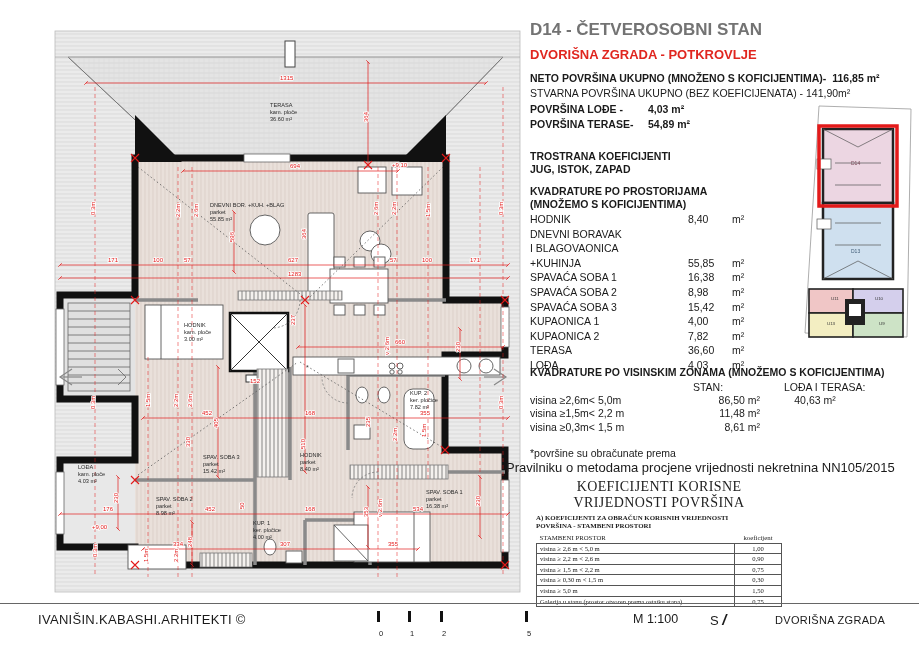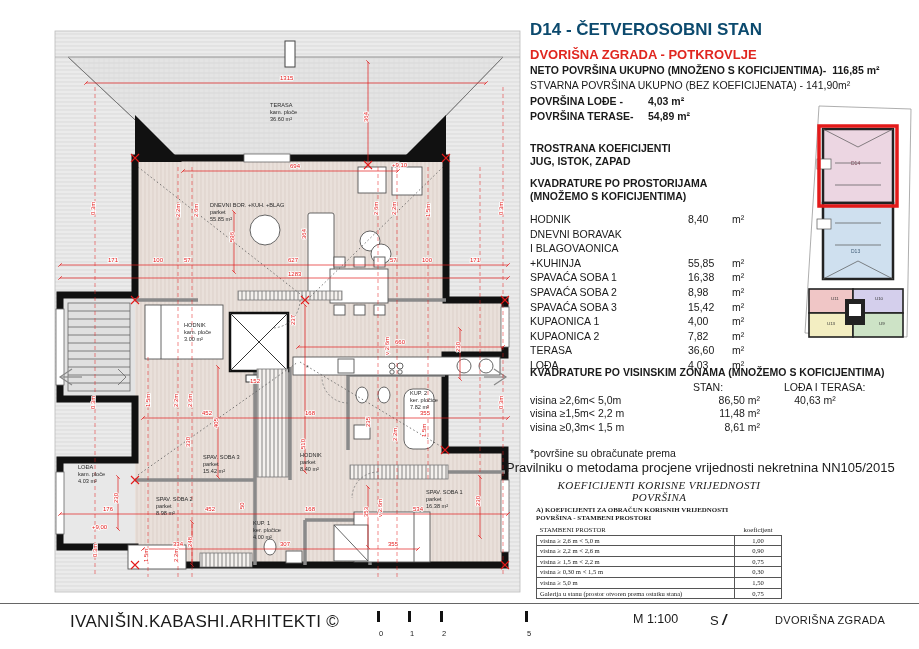--- a/index.html
+++ b/index.html
@@ -1,49 +1,49 @@
 <!DOCTYPE html>
 <html><head>
 <meta charset="utf-8">
 <style>
   html,body{margin:0;padding:0;background:#fff;}
   #sheet{position:relative;width:919px;height:649px;background:#fff;overflow:hidden;
          font-family:"Liberation Sans",sans-serif;color:#1a1a1a;}
   .abs{position:absolute;}
   .b{font-weight:bold;}
   
-  #title{left:530px;top:20px;font-size:17px;font-weight:bold;color:#0c4a6e;}
+  #title{left:530px;top:20px;font-size:17px;font-weight:bold;color:#737373;}
   #subtitle{left:530px;top:47px;font-size:13px;font-weight:bold;color:#e0261f;}
-  .line{left:530px;font-size:10.5px;white-space:nowrap;}
+  .line{left:530px;font-size:10.5px;white-space:nowrap;margin-top:8px;}
   .lbl110{display:inline-block;width:118px;}
   #rooms{left:530px;top:212px;width:300px;font-size:10.5px;line-height:14.6px;}
   .rrow{display:flex;}
   .rname{width:158px;}
   .rval{width:38px;text-align:left;}
   .runit{width:24px;padding-left:6px;}
   #zonehead{left:530px;top:366px;font-size:10.5px;font-weight:bold;}
   #zonecols{left:530px;top:381px;font-size:10.5px;}
   #zones{left:530px;top:394px;font-size:10.5px;line-height:13.4px;}
   .zrow{display:flex;}
   .zlabel{width:160px;}
   .zstan{width:70px;text-align:right;}
   .zloda{width:110px;text-align:center;}
   #note1{left:530px;top:447px;font-size:10.5px;}
   #note2{left:506px;top:460px;font-size:13px;}
   
   #coef{left:536px;top:479px;width:246px;font-family:"Liberation Serif",serif;color:#222;}
-  #coef .t1{font-size:11px;letter-spacing:.4px;text-align:center;font-style:italic;}
+  #coef .t1{font-size:14px;letter-spacing:.4px;text-align:center;}
   #coef .t2{font-size:6.9px;font-weight:bold;margin-top:3px;line-height:8px;}
   #coef table{border-collapse:collapse;margin-top:3px;width:100%;}
   #coef td{border:0.5px solid #555;font-size:6.6px;padding:1px 3px;line-height:7.6px;}
   #coef td.v{width:40px;text-align:center;}
   #coef tr.hd td{border:none;border-bottom:0.5px solid #555;font-size:6.8px;}
   
   #footline{left:0;top:603px;width:919px;height:1px;background:#666;}
-  #arch{left:70px;top:612px;font-size:17px;letter-spacing:.3px;}
+  #arch{left:38px;top:612px;font-size:13px;letter-spacing:.3px;}
   #scalebar{left:377px;top:611px;height:14px;}
   .tick{position:absolute;top:0;}
   .tickbar{display:inline-block;width:2.5px;height:11px;background:#111;vertical-align:top;}
   .ticknum{font-size:7.5px;vertical-align:top;padding-left:2px;}
   #mscale{left:633px;top:612px;font-size:12.5px;}
   #north{left:710px;top:611px;font-size:13px;}
   #north .slash{font-weight:bold;font-style:italic;font-size:15px;}
   #bldg{left:775px;top:614px;font-size:11px;letter-spacing:.3px;}
   svg text{font-family:"Liberation Sans",sans-serif;}
 </style>

